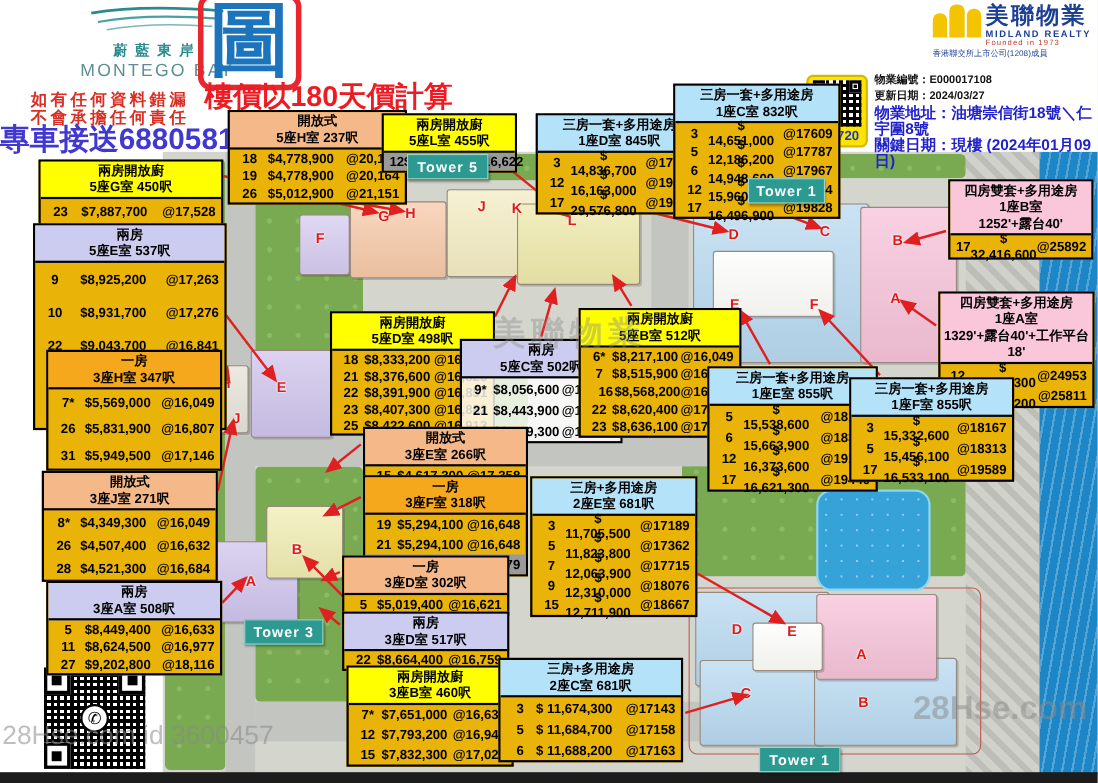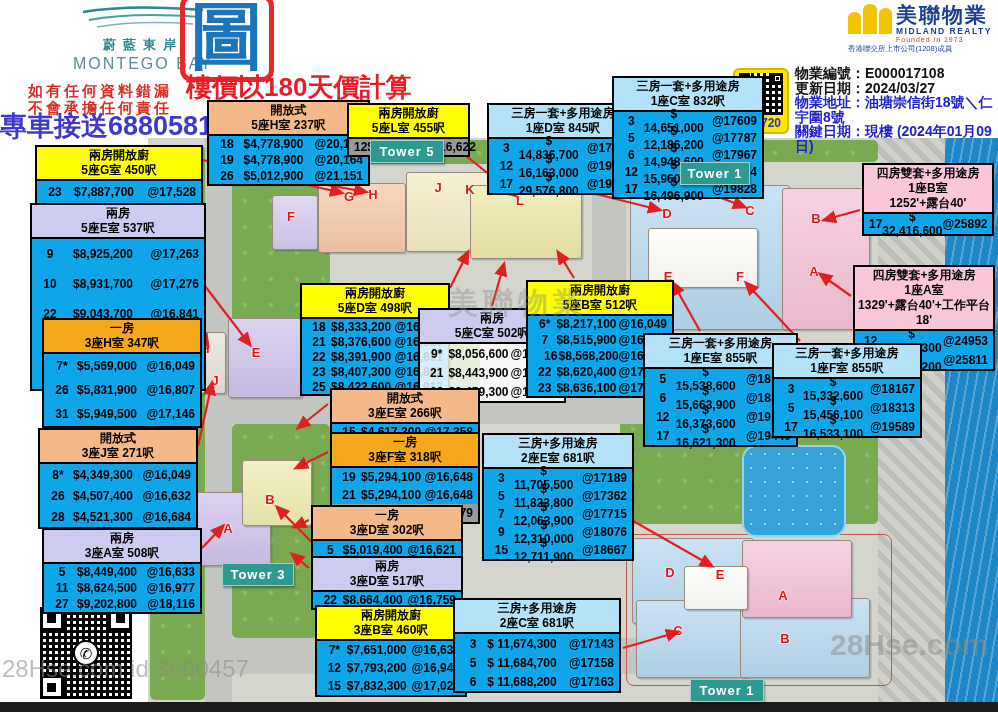--- a/index.html
+++ b/index.html
@@ -29,21 +29,21 @@
   .midland .cn{font-size:21px;font-weight:900;color:#1d3f94;letter-spacing:2px;line-height:22px}
   .midland .en{font-size:8.5px;font-weight:bold;color:#1d3f94;letter-spacing:1.5px}
   .midland .fd{font-size:7px;color:#c0392b;letter-spacing:1px}
   .midland .mb{font-size:7.5px;color:#1d3f94;margin-top:1px}
 
   .vrbox{position:absolute;left:733px;top:68px;width:56px;height:66px;background:#ffe400;
          border:2px solid #d4b800;border-radius:6px;text-align:center;padding-top:2px}
   .vrbox .vtxt{color:#1538c8;font-weight:900;font-size:12px;margin-top:1px}
 
   .info{position:absolute;left:795px;top:66px;width:202px;line-height:14.5px}
-  .info .b1{font-size:14px;font-weight:bold;color:#111}
+  .info .b1{font-size:10px;font-weight:bold;color:#111}
   .info .b2{font-size:14px;font-weight:bold;color:#2222cc}
 
   
   .qr{background:
       repeating-linear-gradient(90deg,#000 0 3px,transparent 3px 6px),
       repeating-linear-gradient(0deg,#000 0 3px,#fff 3px 6px);position:relative}
   .qr .c{position:absolute;width:26%;height:26%;border:3px solid #000;background:#fff}
   .qr .c i{position:absolute;inset:25%;background:#000;display:block}
   .qr .c.tl{left:0;top:0}.qr .c.tr{right:0;top:0}.qr .c.bl{left:0;bottom:0}
   .qr .wa{position:absolute;left:50%;top:50%;width:26px;height:26px;margin:-13px 0 0 -13px;
@@ -67,21 +67,21 @@
         background-image:radial-gradient(rgba(255,255,255,.5) 10%,transparent 11%);background-size:14px 14px}
   .bnd{position:absolute;border:1.5px solid #c0574d;border-radius:8px}
 
   .twr{position:absolute;background:#2d9a92;color:#fff;font-size:13px;font-weight:bold;
        letter-spacing:1px;padding:3px 0;text-align:center;border:1px solid #9fd2ca;
        box-shadow:1px 2px 2px rgba(0,0,0,.35);z-index:6}
   .ul{position:absolute;color:#e01818;font-size:13px;font-weight:900;z-index:3;
       transform:translate(-50%,-50%);text-shadow:0 0 2px #fff,0 0 2px #fff}
 
   
-  .ptable{position:absolute;border:2px solid #000;background:#0ea5e9;z-index:5;font-weight:bold}
+  .ptable{position:absolute;border:2px solid #000;background:#eab308;z-index:5;font-weight:bold}
   .ptable.tl{background:rgba(255,255,255,.82)}
   .ptable .hd{text-align:center;border-bottom:2px solid #000;padding:1px 0;font-size:12px;line-height:15px}
   .c-yellow{background:#ffff00}.c-lavender{background:#ccccf0}.c-amber{background:#f5a81c}
   .c-peach{background:#f5b888}.c-blue{background:#b3e2f9}.c-pink{background:#f9c6da}
   .prow{display:flex;align-items:center;padding:0 5px;font-size:12px;background:transparent}
   .prow.hl{background:#9a9a9a}
   .prow .fl{width:26px;text-align:center}
   .prow .pr{flex:1;text-align:center}
   .prow .rt{width:56px;text-align:right}
 

